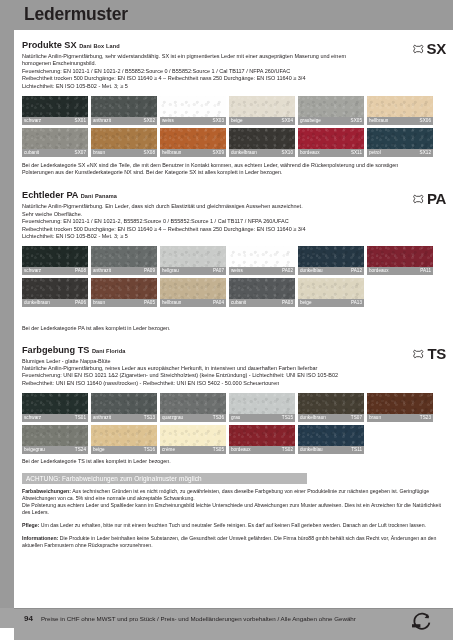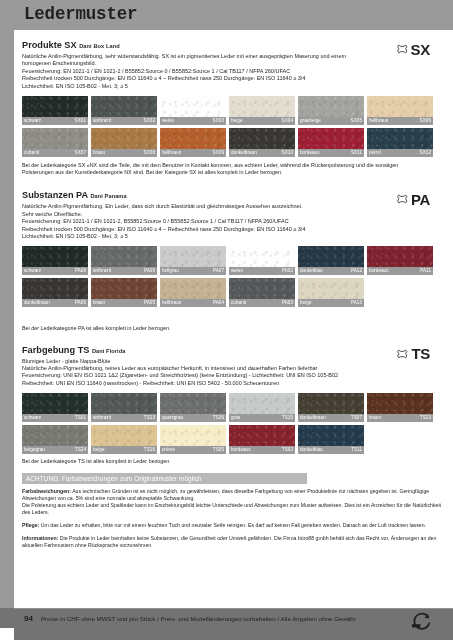--- a/index.html
+++ b/index.html
@@ -28,21 +28,20 @@
     width: 14px; height: 640px;
     background: #9a9a9a;
   }
 
   
   .header {
     position: absolute;
     left: 0; top: 0;
     width: 453px; height: 30px;
     background: #9a9a9a;
-    font-family: Liberation Mono, monospace;
   }
   .header-title {
     position: absolute;
     left: 24px; top: 4px;
     font-size: 17.5px;
     font-weight: bold;
     letter-spacing: -0.2px;
     color: #231f20;
   }
 
@@ -72,23 +71,22 @@
     font-size: 5.5px;
     line-height: 7.4px;
     color: #231f20;
     margin: 0;
     width: 352px;
   }
   .sec-desc.wide { width: 400px; }
 
   .sec-code {
     position: absolute;
-    right: 16px; top: 0;
+    right: 0; top: 0;
     display: flex;
-    align-items: center;
     gap: 3px;
   }
   .sec-code .hide-icon { display: block; }
   .sec-code .code-text {
     font-size: 15px;
     font-weight: bold;
     letter-spacing: -0.3px;
     color: #231f20;
   }
 
@@ -167,21 +165,21 @@
     width: 420px;
     margin: 0;
   }
   .legal b { font-weight: bold; }
 
   
   .footer {
     position: absolute;
     left: 0; bottom: 0;
     width: 453px; height: 32px;
-    background: #737373;
+    background: #a3a3a3;
   }
   .footer-line {
     position: absolute;
     left: 14px; top: 0;
     width: 439px; height: 1.2px;
     background: #8f8f8f;
   }
   .footer-inner {
     position: absolute;
     left: 24px; top: 6px;
@@ -327,21 +325,21 @@
 
     <div class="section" style="margin-top:14px;">
       <div class="sec-code">
         <span class="hide-icon">
           <svg width="11" height="10" viewBox="0 0 11 10" aria-hidden="true">
             <path d="M1.6 1.1 L3.3 2.3 L7.0 2.3 L8.8 1.1 L9.9 2.6 L8.6 4.6 L9.9 7.0 L8.6 8.8 L6.8 7.7 L3.6 7.7 L1.8 8.8 L0.6 7.0 L1.8 4.6 L0.6 2.6 Z" fill="none" stroke="#231f20" stroke-width="0.8"></path>
           </svg>
         </span>
         <span class="code-text">PA</span>
       </div>
-      <div class="sec-title"><span>Substanzen PA</span> <span class="sub">Dani Panama</span></div>
+      <div class="sec-title"><span>Echtleder PA</span> <span class="sub">Dani Panama</span></div>
       <p class="sec-desc wide" style="white-space:pre-line;margin-top:1px;">Natürliche Anilin-Pigmentfärbung. Ein Leder, dass sich durch Elastizität und gleichmässiges Aussehen auszeichnet.
 Sehr weiche Oberfläche.
 Feuersicherung: EN 1021-1 / EN 1021-2, B55852:Source 0 / B55852:Source 1 / Cal TB117 / NFPA 260/UFAC
 Reibechtheit trocken 500 Durchgänge: EN ISO 11640 ≥ 4 – Reibechtheit nass 250 Durchgänge: EN ISO 11640 ≥ 3/4
 Lichtechtheit: EN ISO 105-B02 - Met. 3; ≥ 5</p>
       <div class="swatch-grid" style="margin-top:6px;">
         <div class="swatch">
             <div class="swatch-color" style="background:#202a27"></div>
             <div class="swatch-label">
               <span class="nm">schwarz</span>

